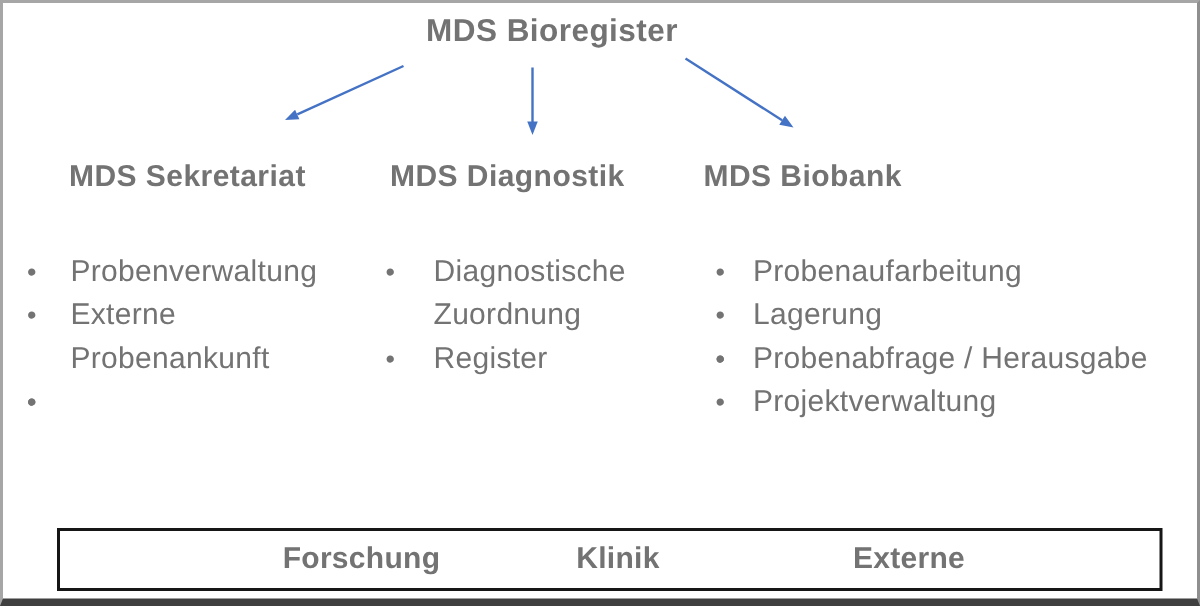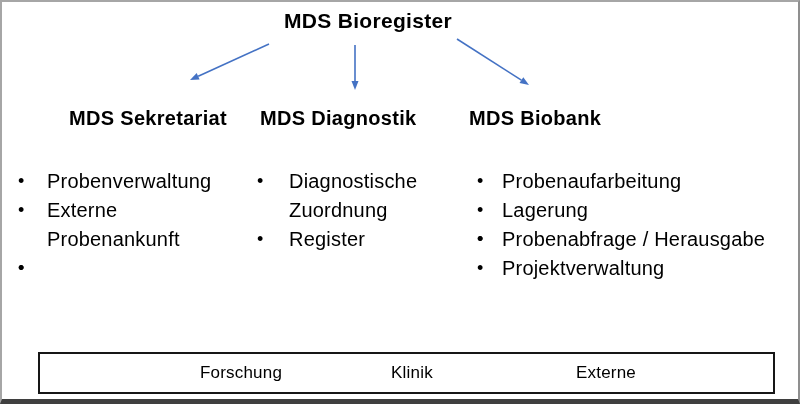--- a/index.html
+++ b/index.html
@@ -8,21 +8,21 @@
   .canvas {
     position: relative;
     width: 800px;
     height: 404px;
     background: #ffffff;
     border-top: 2px solid #a6a6a6;
     border-left: 2px solid #a6a6a6;
     border-right: 2px solid #8f8f8f;
     border-bottom: 5px solid #3f3f3f;
     font-family: "Liberation Sans", sans-serif;
-    color: #000000;
+    color: #737373;
     overflow: hidden;
   }
 
   .title {
     position: absolute;
     left: 366px;
     top: 7px;
     transform: translateX(-50%);
     font-size: 21px;
     font-weight: 700;
@@ -46,21 +46,21 @@
   .col-3 { left: 467px; width: 315px; }
 
   .col h3 {
     margin: 0;
     font-size: 20px;
     font-weight: 700;
     line-height: 28px;
     letter-spacing: 0.3px;
     white-space: nowrap;
   }
-  .col-1 h3 { padding-left: 28px; text-align: center; }
+  .col-1 h3 { padding-left: 28px; }
   .col-2 h3 { padding-left: 4px; }
   .col-3 h3 { padding-left: 0; }
 
   .col ul {
     list-style: none;
     margin: 35px 0 0 0;
     padding: 0;
   }
   .col li {
     position: relative;
@@ -90,22 +90,22 @@
     top: 350px;
     width: 737px;
     height: 42px;
     border: 2px solid #161616;
     background: #ffffff;
   }
   .footer-label {
     position: absolute;
     top: 50%;
     transform: translate(-50%, -50%);
-    font-size: 17px;
-    font-weight: 400;
+    font-size: 20px;
+    font-weight: 700;
     letter-spacing: 0.2px;
     white-space: nowrap;
   }
   .footer-label.f-1 { left: 201px; }
   .footer-label.f-2 { left: 372px; }
   .footer-label.f-3 { left: 566px; }
 </style>
 </head>
 <body>
 

